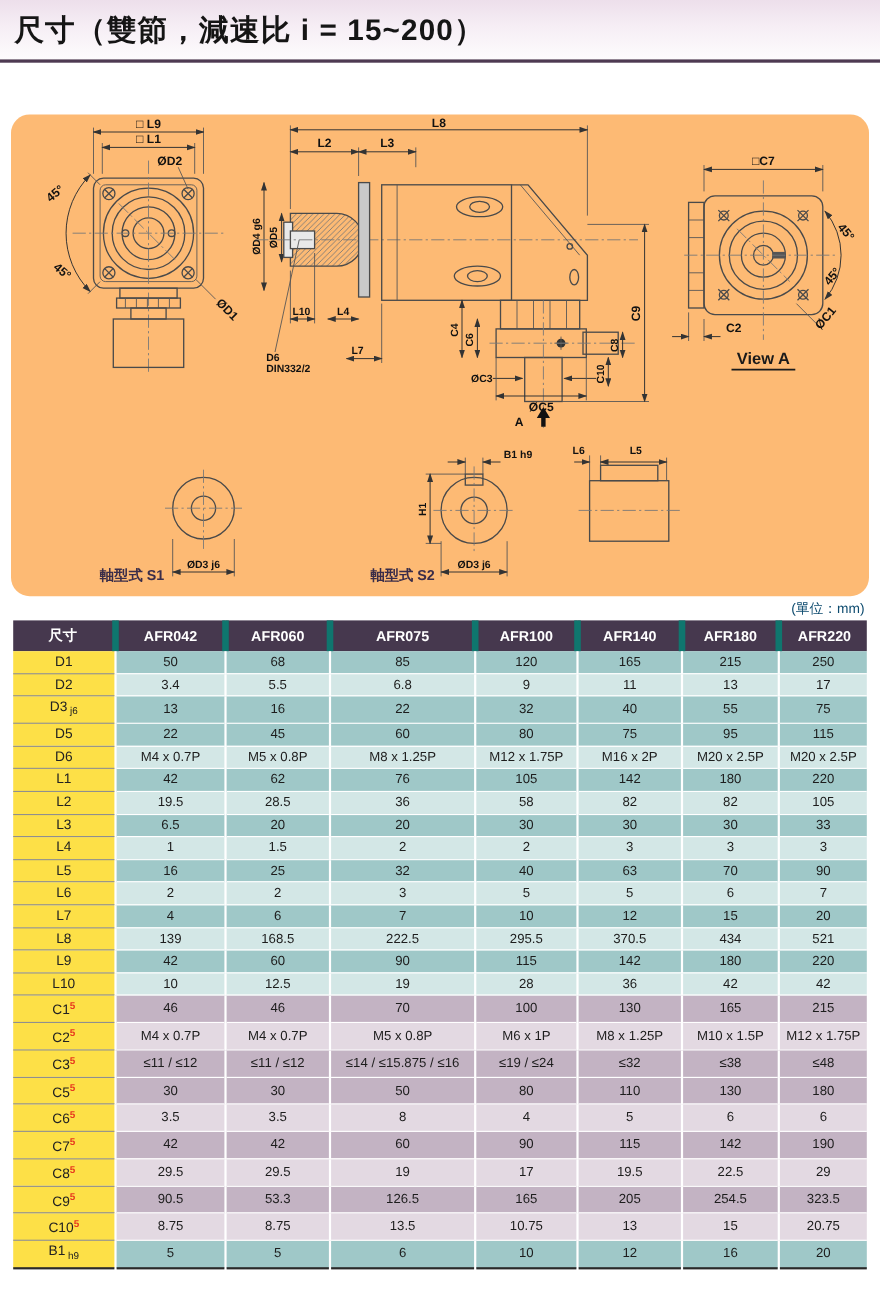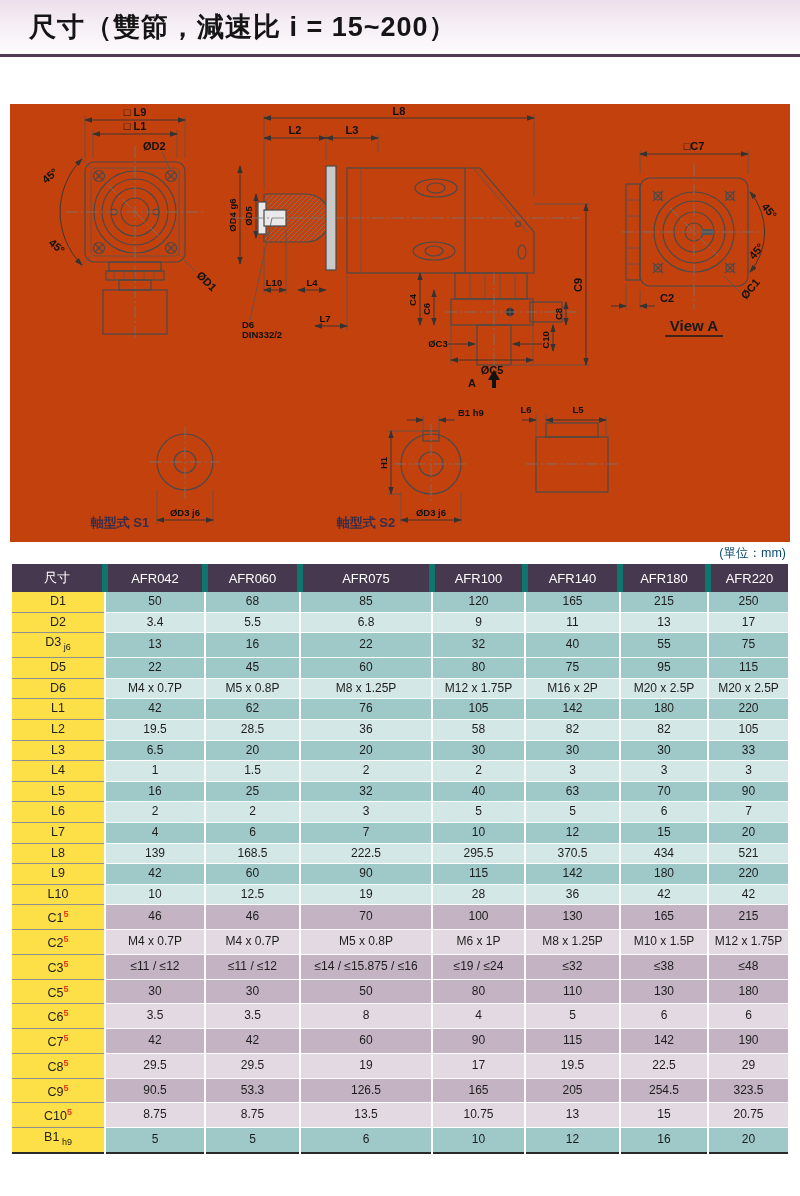--- a/index.html
+++ b/index.html
@@ -7,25 +7,25 @@
     width:800px;height:1196px;overflow:hidden;position:relative;
     background:#fff;font-family:"Liberation Sans",sans-serif;
   }
   
   .title-bar{
     height:54px;display:flex;align-items:center;padding-left:13px;
     background:linear-gradient(180deg,#eddfeb 0%,#f6eef5 45%,#fdfcfd 100%);
     border-bottom:3px solid #4e3a52;
   }
   .title-bar h1{
-    margin:16px;font-size:27px;font-weight:bold;color:#151515;letter-spacing:1px;
+    margin:0;font-size:27px;font-weight:bold;color:#151515;letter-spacing:1px;
   }
   
   .drawing-panel{
-    margin:47px 10px 0 10px;width:780px;height:438px;background:#c2410c;
+    margin:47px 10px 0 10px;width:780px;height:438px;background:#fdba74;border-radius:17px;
   }
   .ln{fill:none;stroke:#4a4a4a;stroke-width:1.2}
   .lnf{fill:#e9e9e9;stroke:#4a4a4a;stroke-width:1.2}
   .fillg{fill:#c9c9c9;stroke:#4a4a4a;stroke-width:1.2}
   .thin{fill:none;stroke:#555;stroke-width:.8}
   .dim{fill:none;stroke:#333;stroke-width:.9}
   .cl{fill:none;stroke:#777;stroke-width:.8;stroke-dasharray:12 3 2 3}
   .dt{font-family:"Liberation Sans",sans-serif;font-size:11px;font-weight:bold;fill:#111}
   .dts{font-size:9.5px}
   .cjk{font-size:13px;fill:#3a2d49;font-weight:bold}
@@ -33,21 +33,21 @@
   
   .unit-note{
     text-align:right;padding:3px 14px 2px 0;font-size:12.5px;color:#0c4a6e;
   }
   
   table.dimensions-table{
     margin:0 12px;width:776px;border-collapse:collapse;table-layout:fixed;
     border-bottom:2px solid #2a2a2a;
   }
   .dimensions-table th{
-    background:var(--header-bg,#46384e);color:#fff;font-size:13px;font-weight:normal;
+    background:var(--header-bg,#46384e);color:#fff;font-size:13px;font-weight:bold;
     padding:5px 1px;text-align:center;
   }
   .dimensions-table th + th{border-left:6px solid #0f766e;}
   .dimensions-table td{
     text-align:center;font-size:12px;color:#1d1d1d;padding:2px 1px;line-height:15.6px;
     white-space:nowrap;
   }
   .dimensions-table td.lbl{
     background:#fde047;border-bottom:1px solid #8f8f8f;font-size:12.5px;color:#222;
   }

